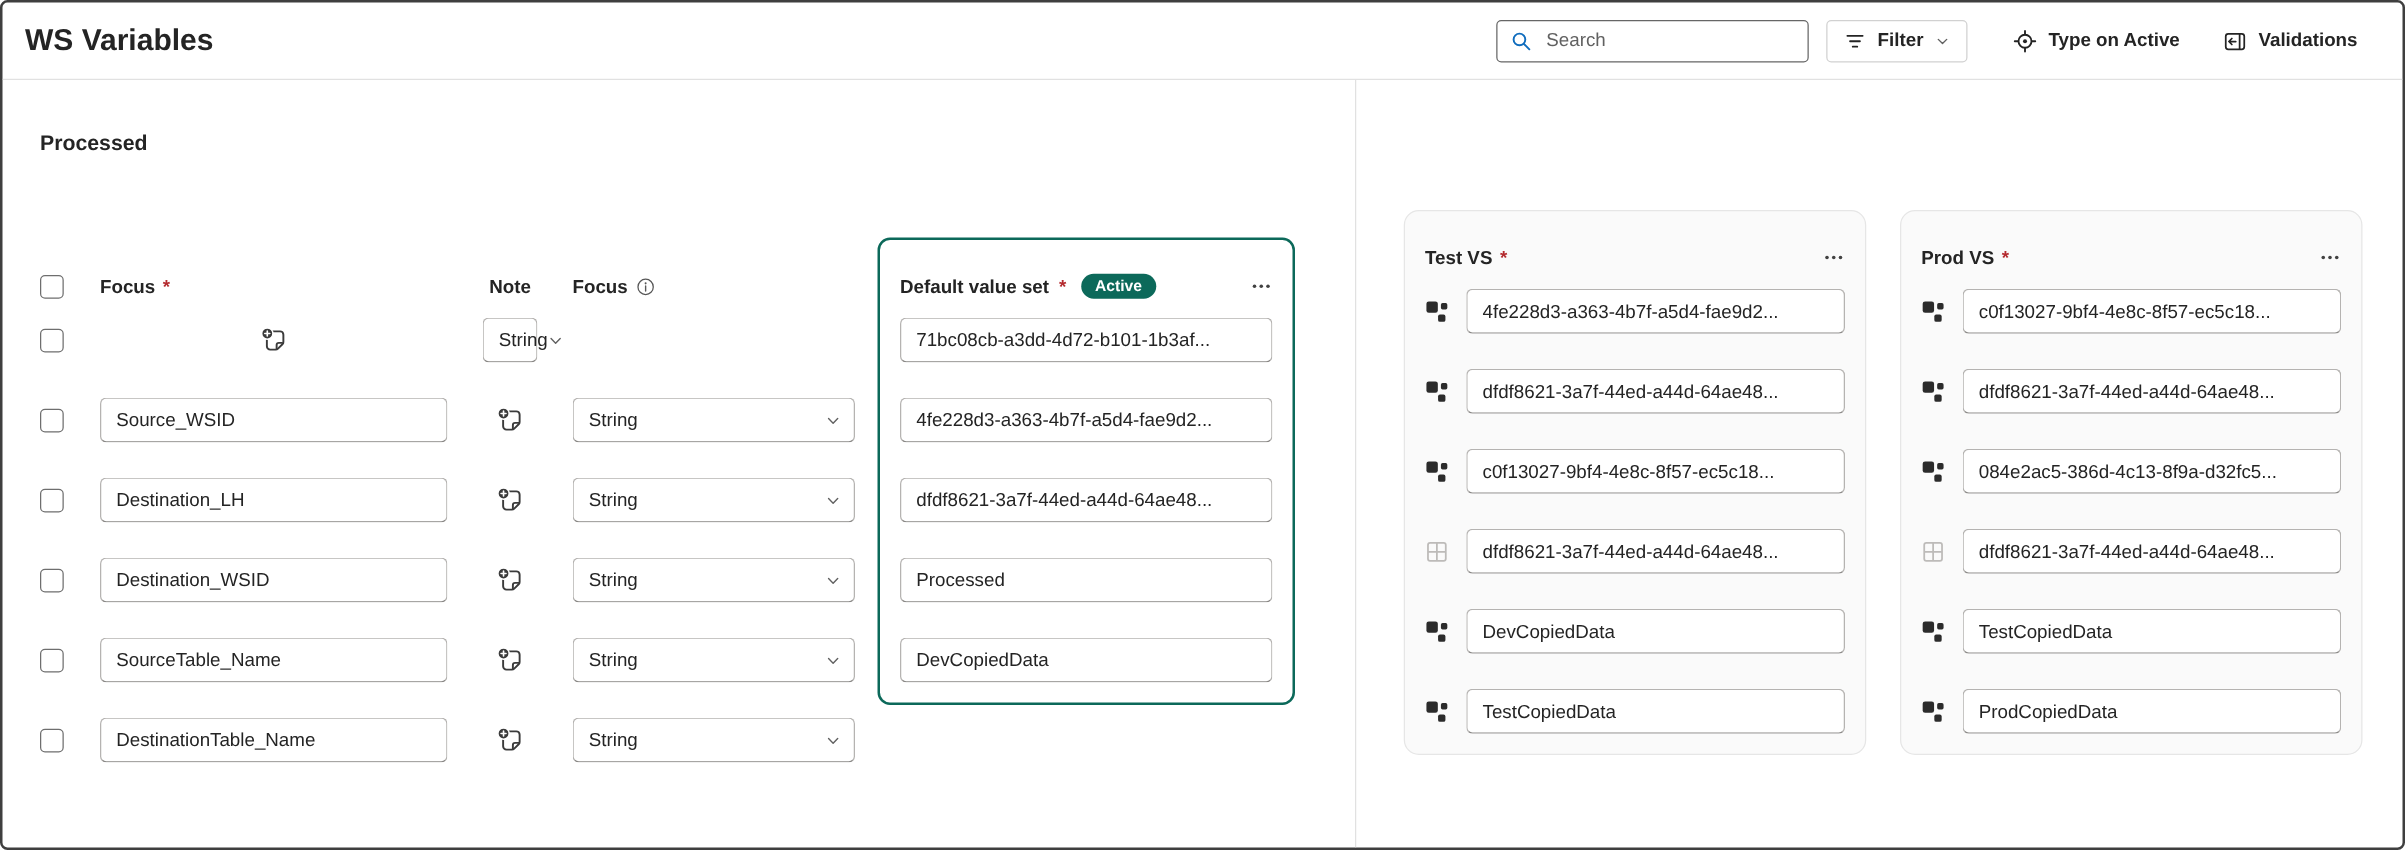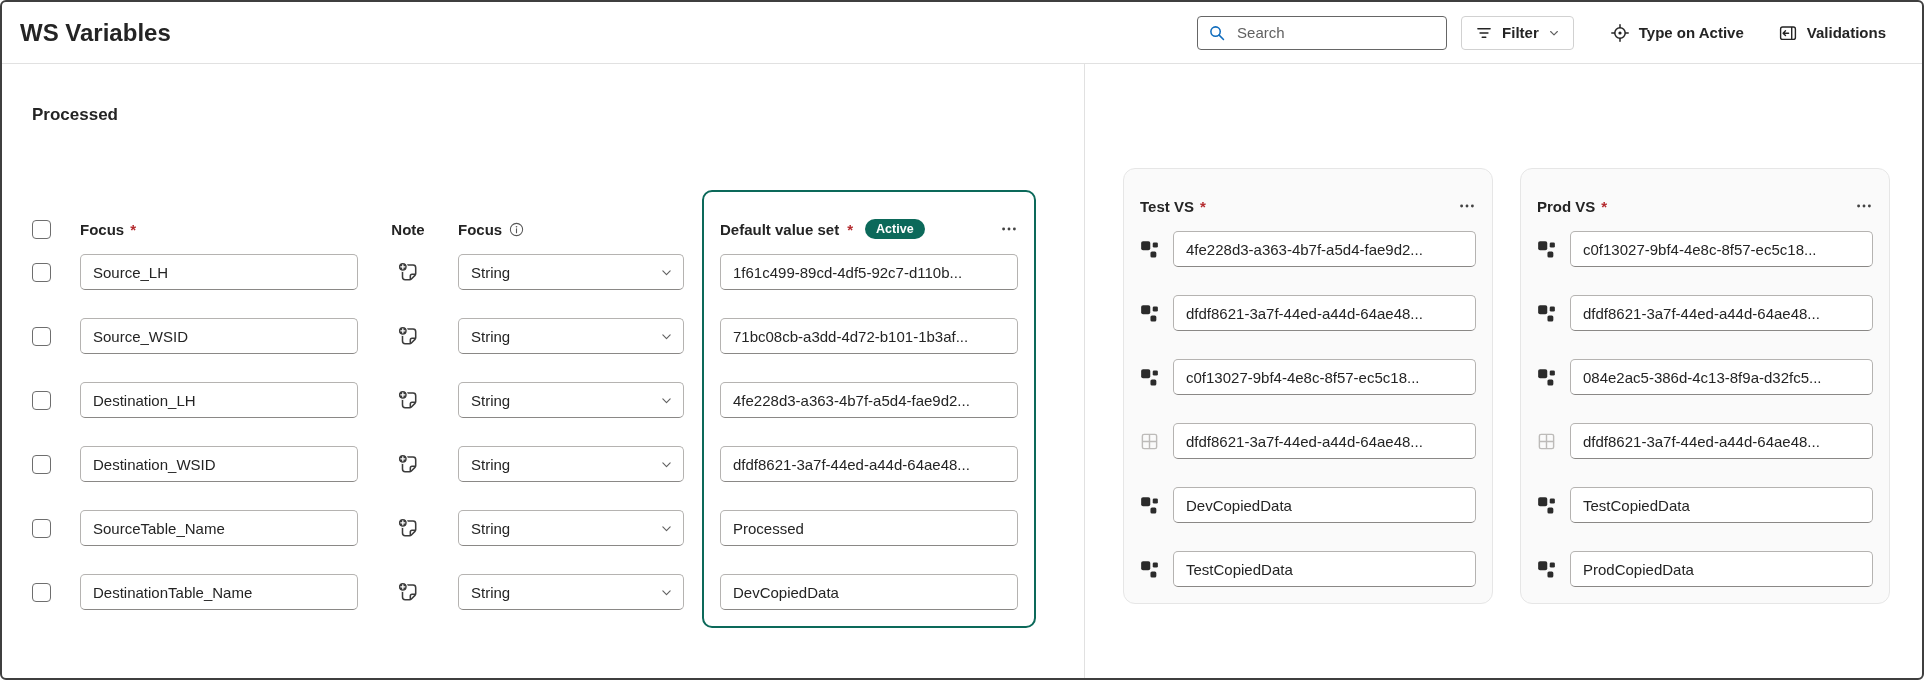--- a/index.html
+++ b/index.html
@@ -142,21 +142,20 @@
                     <path d="M10 9.2v4.7" stroke="#575757" stroke-width="1.3" stroke-linecap="round"></path>
                   </svg>
               </span>
             </span>
           </div>
 
           <div>
 
               <div class="grid-cols trow">
                 <span class="cb"></span>
-                <input class="tb" value="Source_LH" style="">
                 <span class="note-btn">
                   <svg width="22" height="22" viewBox="0 0 20 20">
                     <path d="M5 6.1a2.4 2.4 0 0 1 2.4-2.4h7.2A2.4 2.4 0 0 1 17 6.1v5.3c0 .64-.25 1.25-.7 1.7l-3.2 3.2c-.45.45-1.06.7-1.7.7H7.4A2.4 2.4 0 0 1 5 14.6Z" fill="none" stroke="#3b3b3b" stroke-width="1.4"></path>
                     <path d="M16.6 12.1h-2.9a1.6 1.6 0 0 0-1.6 1.6v2.9" fill="none" stroke="#3b3b3b" stroke-width="1.4"></path>
                     <circle cx="5.3" cy="5.3" r="4.1" fill="#3b3b3b" stroke="#ffffff" stroke-width="1.1"></circle>
                     <path d="M5.3 3.5v3.6M3.5 5.3h3.6" stroke="#ffffff" stroke-width="1.2" stroke-linecap="round"></path>
                   </svg>
                 </span>
                 <div class="select">
                   <span>String</span>
@@ -283,21 +282,20 @@
             <span class="more">
               <svg width="18" height="18" viewBox="0 0 20 20">
                   <circle cx="4" cy="10" r="1.6" fill="#424242"></circle>
                   <circle cx="10" cy="10" r="1.6" fill="#424242"></circle>
                   <circle cx="16" cy="10" r="1.6" fill="#424242"></circle>
                 </svg>
             </span>
           </div>
           <div class="rows-stack">
 
-              <input class="tb" value="1f61c499-89cd-4df5-92c7-d110b..." style="">
 
               <input class="tb" value="71bc08cb-a3dd-4d72-b101-1b3af..." style="">
 
               <input class="tb" value="4fe228d3-a363-4b7f-a5d4-fae9d2..." style="">
 
               <input class="tb" value="dfdf8621-3a7f-44ed-a44d-64ae48..." style="">
 
               <input class="tb" value="Processed" style="">
 
               <input class="tb" value="DevCopiedData" style="">

